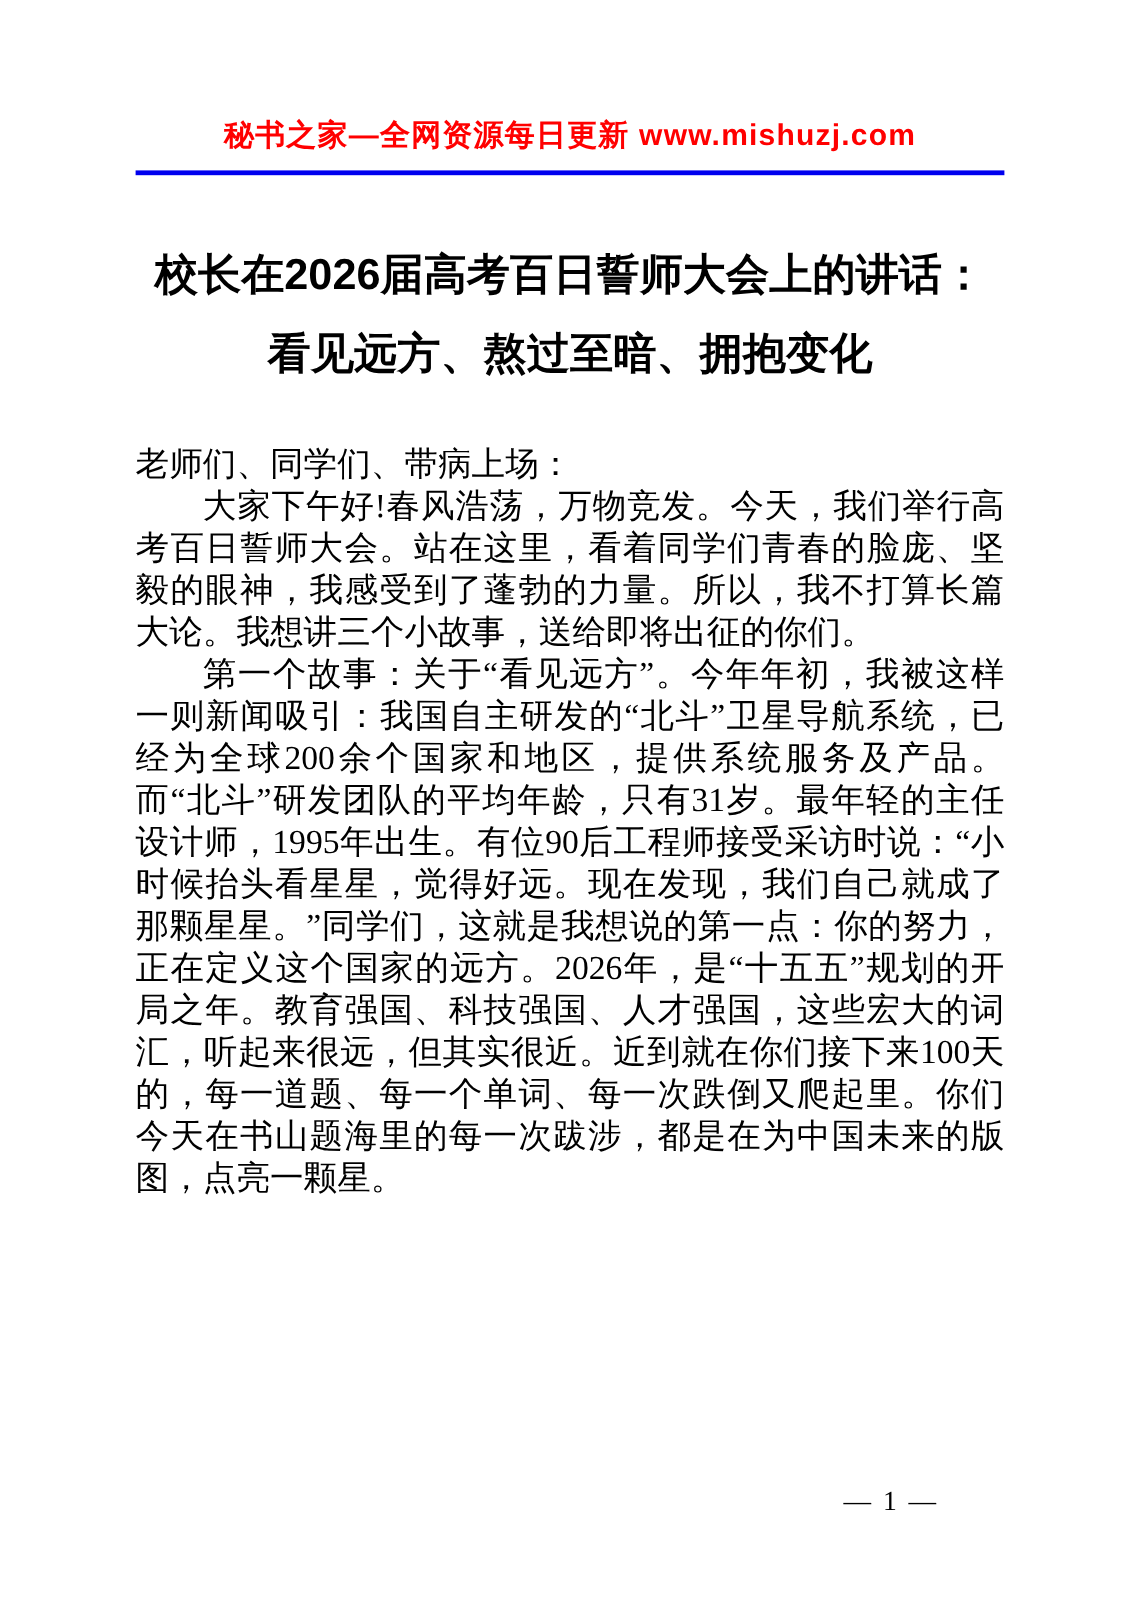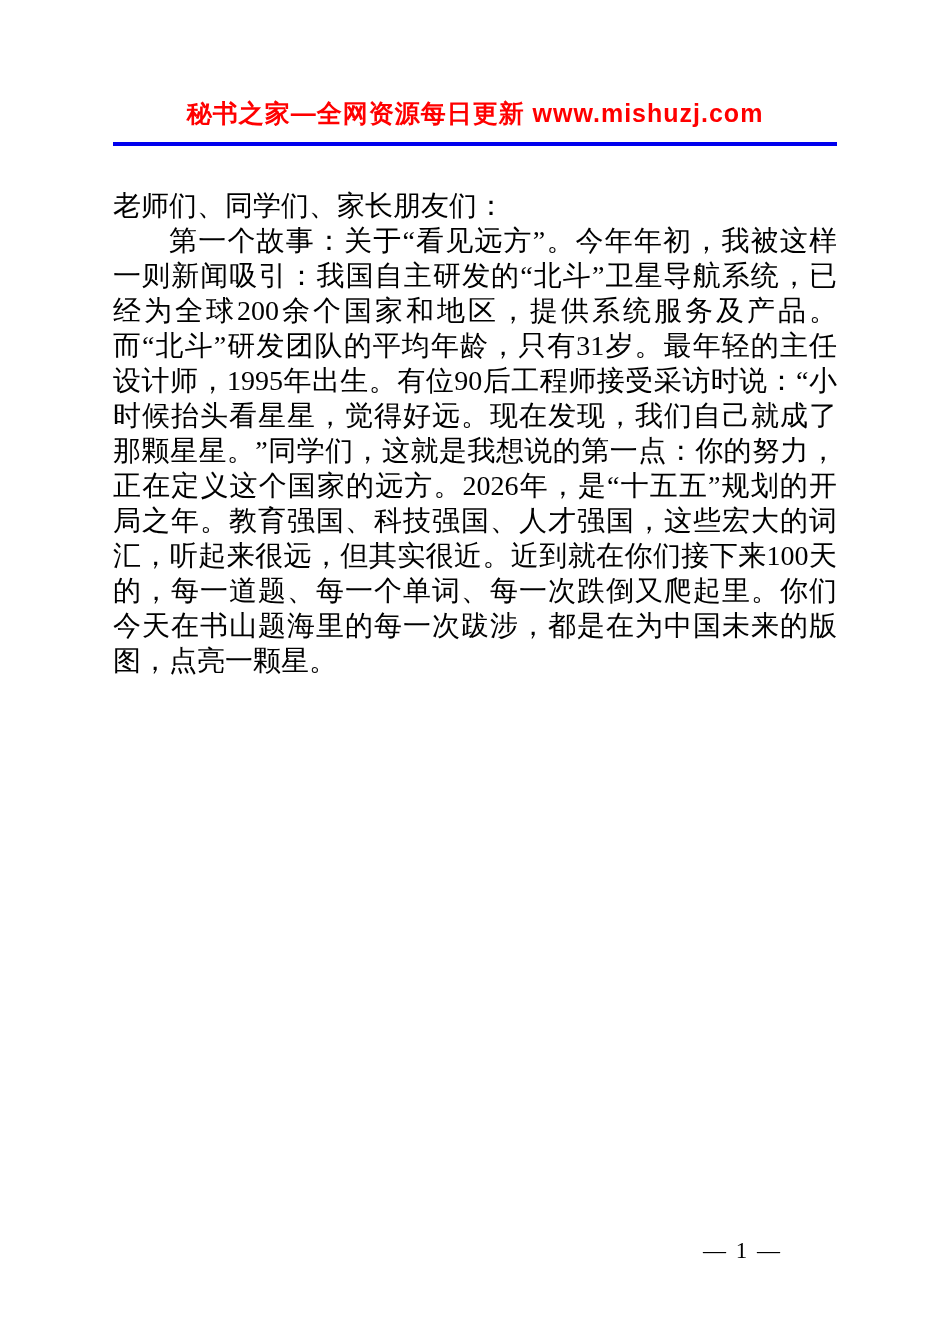--- a/index.html
+++ b/index.html
@@ -59,22 +59,27 @@
 </style>
 </head>
 <body>
 
 <div class="page">
 
   <div class="site-header">秘书之家—全网资源每日更新 www.mishuzj.com</div>
 
   <div class="header-rule"></div>
 
+  <div class="doc-title">
+    <div>校长在2026届高考百日誓师大会上的讲话：</div>
+    <div>看见远方、熬过至暗、拥抱变化</div>
+  </div>
 
   <div class="doc-body">
 
-  <p class=""><span>老师们、同学们、家长朋友们：</span></p>
+  <p class=""><span>老师们、同学们、带病上场：</span></p>
+      <p class="indent"><span>大家下午好!春风浩荡，万物竞发。今天，我们举行高考百日誓师大会。站在这里，看着同学们青春的脸庞、坚毅的眼神，我感受到了蓬勃的力量。所以，我不打算长篇大论。我想讲三个小故事，送给即将出征的你们。</span></p>
       <p class="indent"><span class="bold">第一</span><span>个故事：关于“看见远方”。今年年初，我被这样一则新闻吸引：我国自主研发的“北斗”卫星导航系统，已经为全球200余个国家和地区，提供系统服务及产品。而“北斗”研发团队的平均年龄，只有31岁。最年轻的主任设计师，1995年出生。有位90后工程师接受采访时说：“小时候抬头看星星，觉得好远。现在发现，我们自己就成了那颗星星。”同学们，这就是我想说的</span><span class="bold">第一</span><span>点：你的努力，正在定义这个国家的远方。2026年，是“十五五”规划的开局之年。教育强国、科技强国、人才强国，这些宏大的词汇，听起来很远，但其实很近。近到就在你们接下来100天的，每一道题、每一个单词、每一次跌倒又爬起里。你们今天在书山题海里的每一次跋涉，都是在为中国未来的版图，点亮一颗星。</span></p>
     </div>
 
   <div class="page-number">— 1 —</div>
 
 </div>
 
 </body></html>

